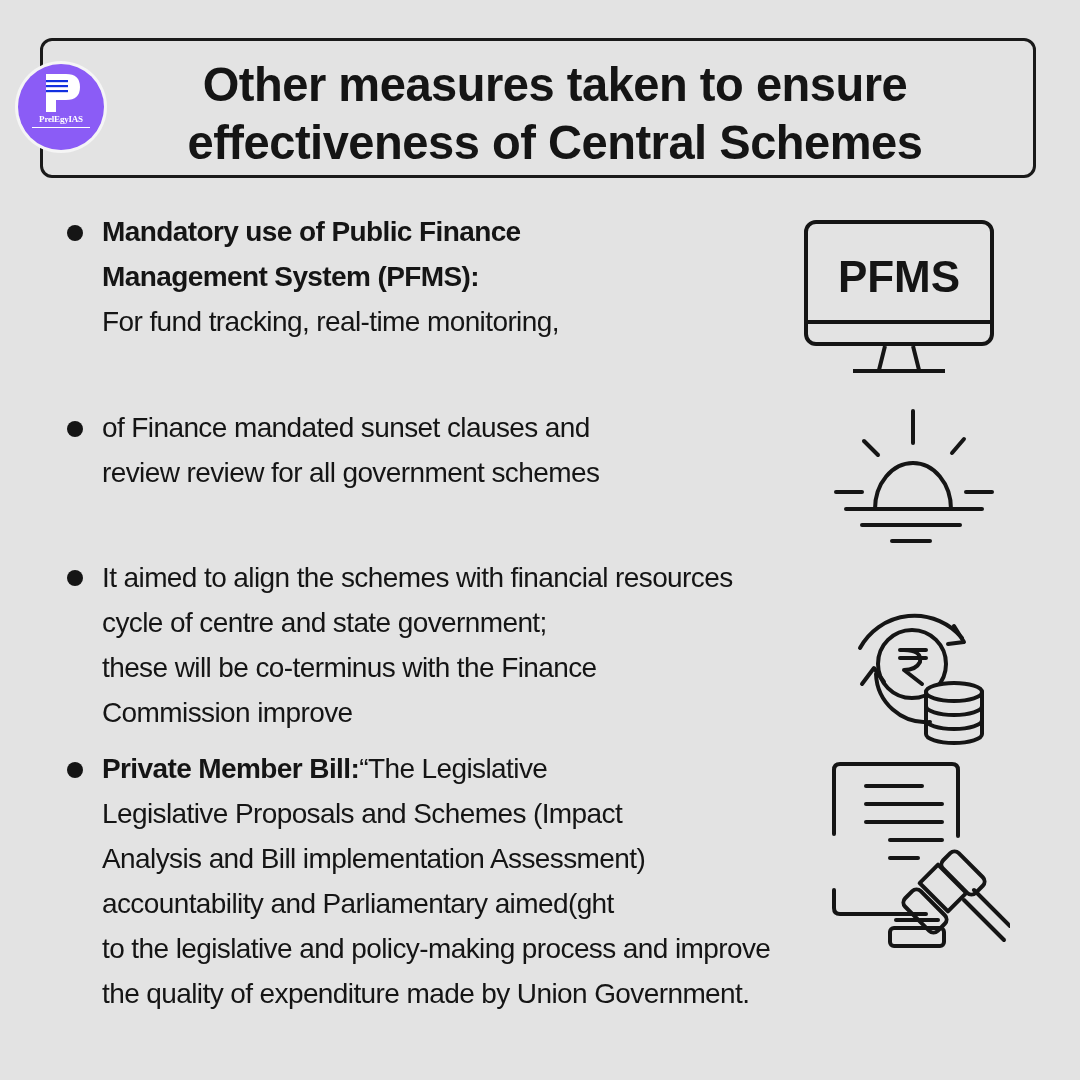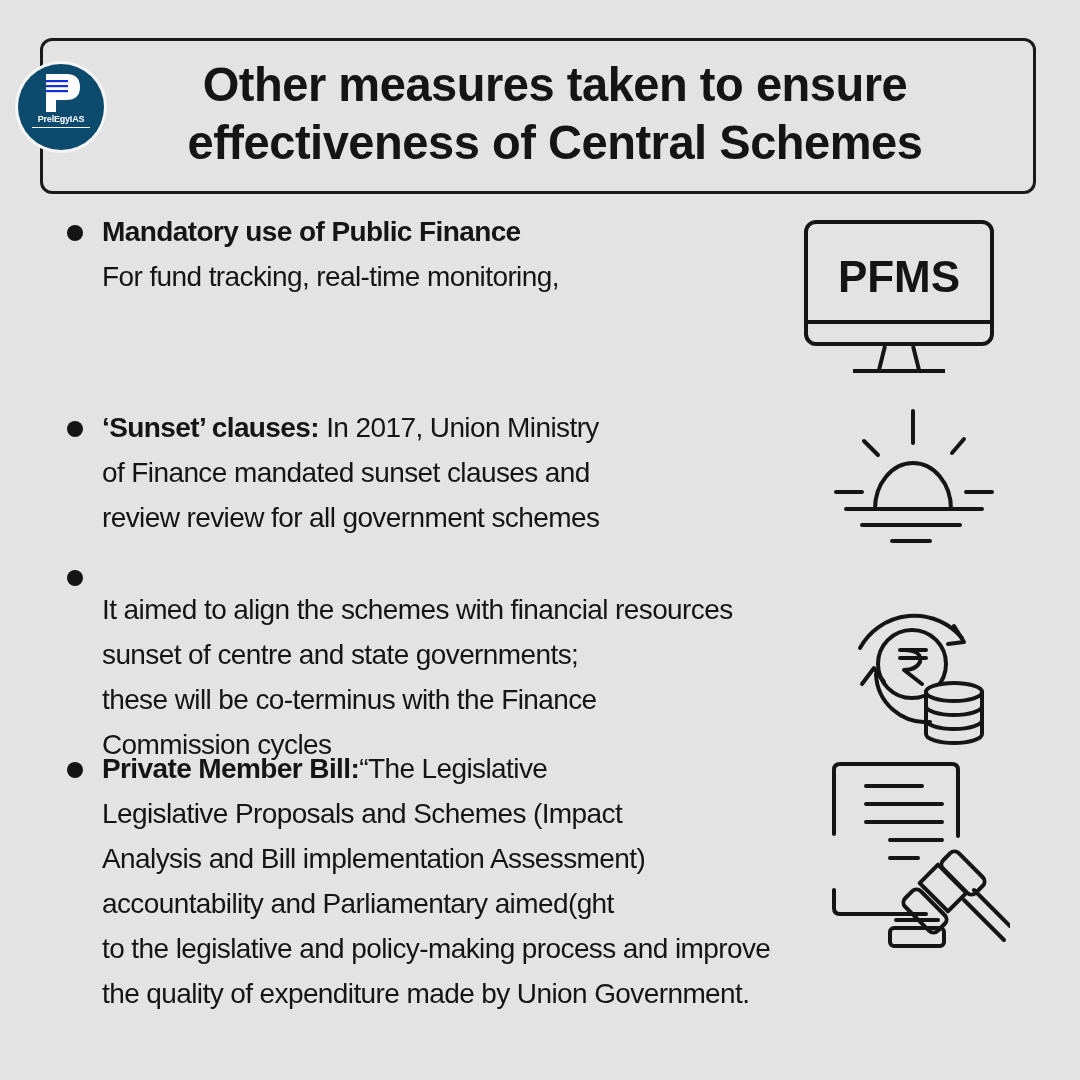--- a/index.html
+++ b/index.html
@@ -7,21 +7,21 @@
       width: 1080px; height: 1080px;
       background: #e3e3e3;
       font-family: "Liberation Sans", "DejaVu Sans", sans-serif;
       color: #151515;
       position: relative;
       overflow: hidden;
     }
     .title-box {
       position: absolute;
       left: 40px; top: 38px;
-      width: 996px; height: 156px;
+      width: 996px; height: 140px;
       border: 3px solid #1a1a1a;
       border-radius: 12px;
       box-sizing: border-box;
     }
     .title {
       position: absolute;
       left: 80px; top: 14px;
       width: 900px;
       font-size: 49px;
       font-weight: bold;
@@ -29,22 +29,23 @@
       letter-spacing: -0.5px;
       text-align: center;
       transform: scaleX(0.96);
       transform-origin: left top;
     }
     .logo {
       position: absolute;
       left: 18px; top: 64px;
       width: 86px; height: 86px;
       border-radius: 50%;
-      background: #0c4a6e;
+      background: #8b5cf6;
       box-shadow: 0 0 0 3px #f5f5f5;
+      font-family: Liberation Serif, serif;
     }
     .logo svg { position: absolute; left: 22px; top: 8px; }
     .logo-text {
       position: absolute; left: 0; right: 0; top: 50px;
       text-align: center; font-size: 9px; font-weight: bold;
       color: #ffffff; letter-spacing: -0.2px;
     }
     .logo-underline {
       position: absolute; left: 14px; right: 14px; top: 63px;
       height: 1px; background: #ffffff;
@@ -84,57 +85,57 @@
     <rect x="6" y="13" width="22" height="2.2" fill="#1230e0"></rect>
     <rect x="6" y="18" width="22" height="2.2" fill="#1230e0"></rect>
   </svg>
   <div class="logo-text">PrelEgyIAS</div>
   <div class="logo-underline"></div>
 </div>
 
 <div class="bullet" style="left:67px; top:225px;"></div>
 <div class="text-block" style="top:209px;">
   <span class="line b">Mandatory use of Public Finance</span>
+  <span class="line b">Management System (PFMS):</span>
   <span class="line">For fund tracking, real-time monitoring,</span>
 </div>
 <svg class="icon" style="left:803px; top:218px;" width="192" height="158" viewBox="0 0 192 158">
   <rect x="3" y="4" width="186" height="122" rx="10" fill="none" stroke="#151515" stroke-width="4"></rect>
   <line x1="3" y1="104" x2="189" y2="104" stroke="#151515" stroke-width="4"></line>
   <line x1="82" y1="128" x2="76" y2="152" stroke="#151515" stroke-width="4"></line>
   <line x1="110" y1="128" x2="116" y2="152" stroke="#151515" stroke-width="4"></line>
   <line x1="50" y1="153" x2="142" y2="153" stroke="#151515" stroke-width="4"></line>
   <text x="96" y="74" text-anchor="middle" font-family="Liberation Sans, sans-serif" font-weight="bold" font-size="44" fill="#151515">PFMS</text>
 </svg>
 
 <div class="bullet" style="left:67px; top:421px;"></div>
 <div class="text-block" style="top:405px;">
-  <span class="line"><span class="b">‘Sunset’ clauses:</span><span> In 2017, Union Ministry</span></span>
   <span class="line">of Finance mandated sunset clauses and</span>
   <span class="line">review review for all government schemes</span>
 </div>
 <svg class="icon" style="left:832px; top:405px;" width="168" height="140" viewBox="0 0 168 140">
   <g stroke="#151515" stroke-width="4" stroke-linecap="round" fill="none">
     <line x1="81" y1="6" x2="81" y2="38"></line>
     <line x1="32" y1="36" x2="46" y2="50"></line>
     <line x1="132" y1="34" x2="120" y2="48"></line>
     <line x1="4" y1="87" x2="30" y2="87"></line>
     <line x1="134" y1="87" x2="160" y2="87"></line>
     <path d="M43 104 A38 46 0 0 1 119 104"></path>
     <line x1="14" y1="104" x2="150" y2="104"></line>
     <line x1="30" y1="120" x2="128" y2="120"></line>
     <line x1="60" y1="136" x2="98" y2="136"></line>
   </g>
 </svg>
 
 <div class="bullet" style="left:67px; top:570px;"></div>
-<div class="text-block" style="top:555px;margin-top:32px;">
+<div class="text-block" style="top:555px;">
   <span class="line">It aimed to align the schemes with financial resources</span>
-  <span class="line">sunset of centre and state governments;</span>
+  <span class="line">cycle of centre and state government;</span>
   <span class="line">these will be co-terminus with the Finance</span>
-  <span class="line">Commission cycles</span>
+  <span class="line">Commission improve</span>
 </div>
 <svg class="icon" style="left:850px; top:600px;" width="140" height="148" viewBox="0 0 140 148">
   <g stroke="#151515" stroke-width="4" fill="none" stroke-linecap="round" stroke-linejoin="round">
     <path d="M10 48 A62 62 0 0 1 112 38"></path>
     <polyline points="104,26 114,42 98,44"></polyline>
     <path d="M26 74 A50 50 0 0 0 80 122"></path>
     <polyline points="12,84 24,68 34,82"></polyline>
     <circle cx="62" cy="64" r="34"></circle>
     <path d="M50 50 H76 M50 58 H76 M54 50 Q72 50 70 62 Q66 70 54 70 L72 84"></path>
     <ellipse cx="104" cy="92" rx="28" ry="9" fill="#e3e3e3"></ellipse>

